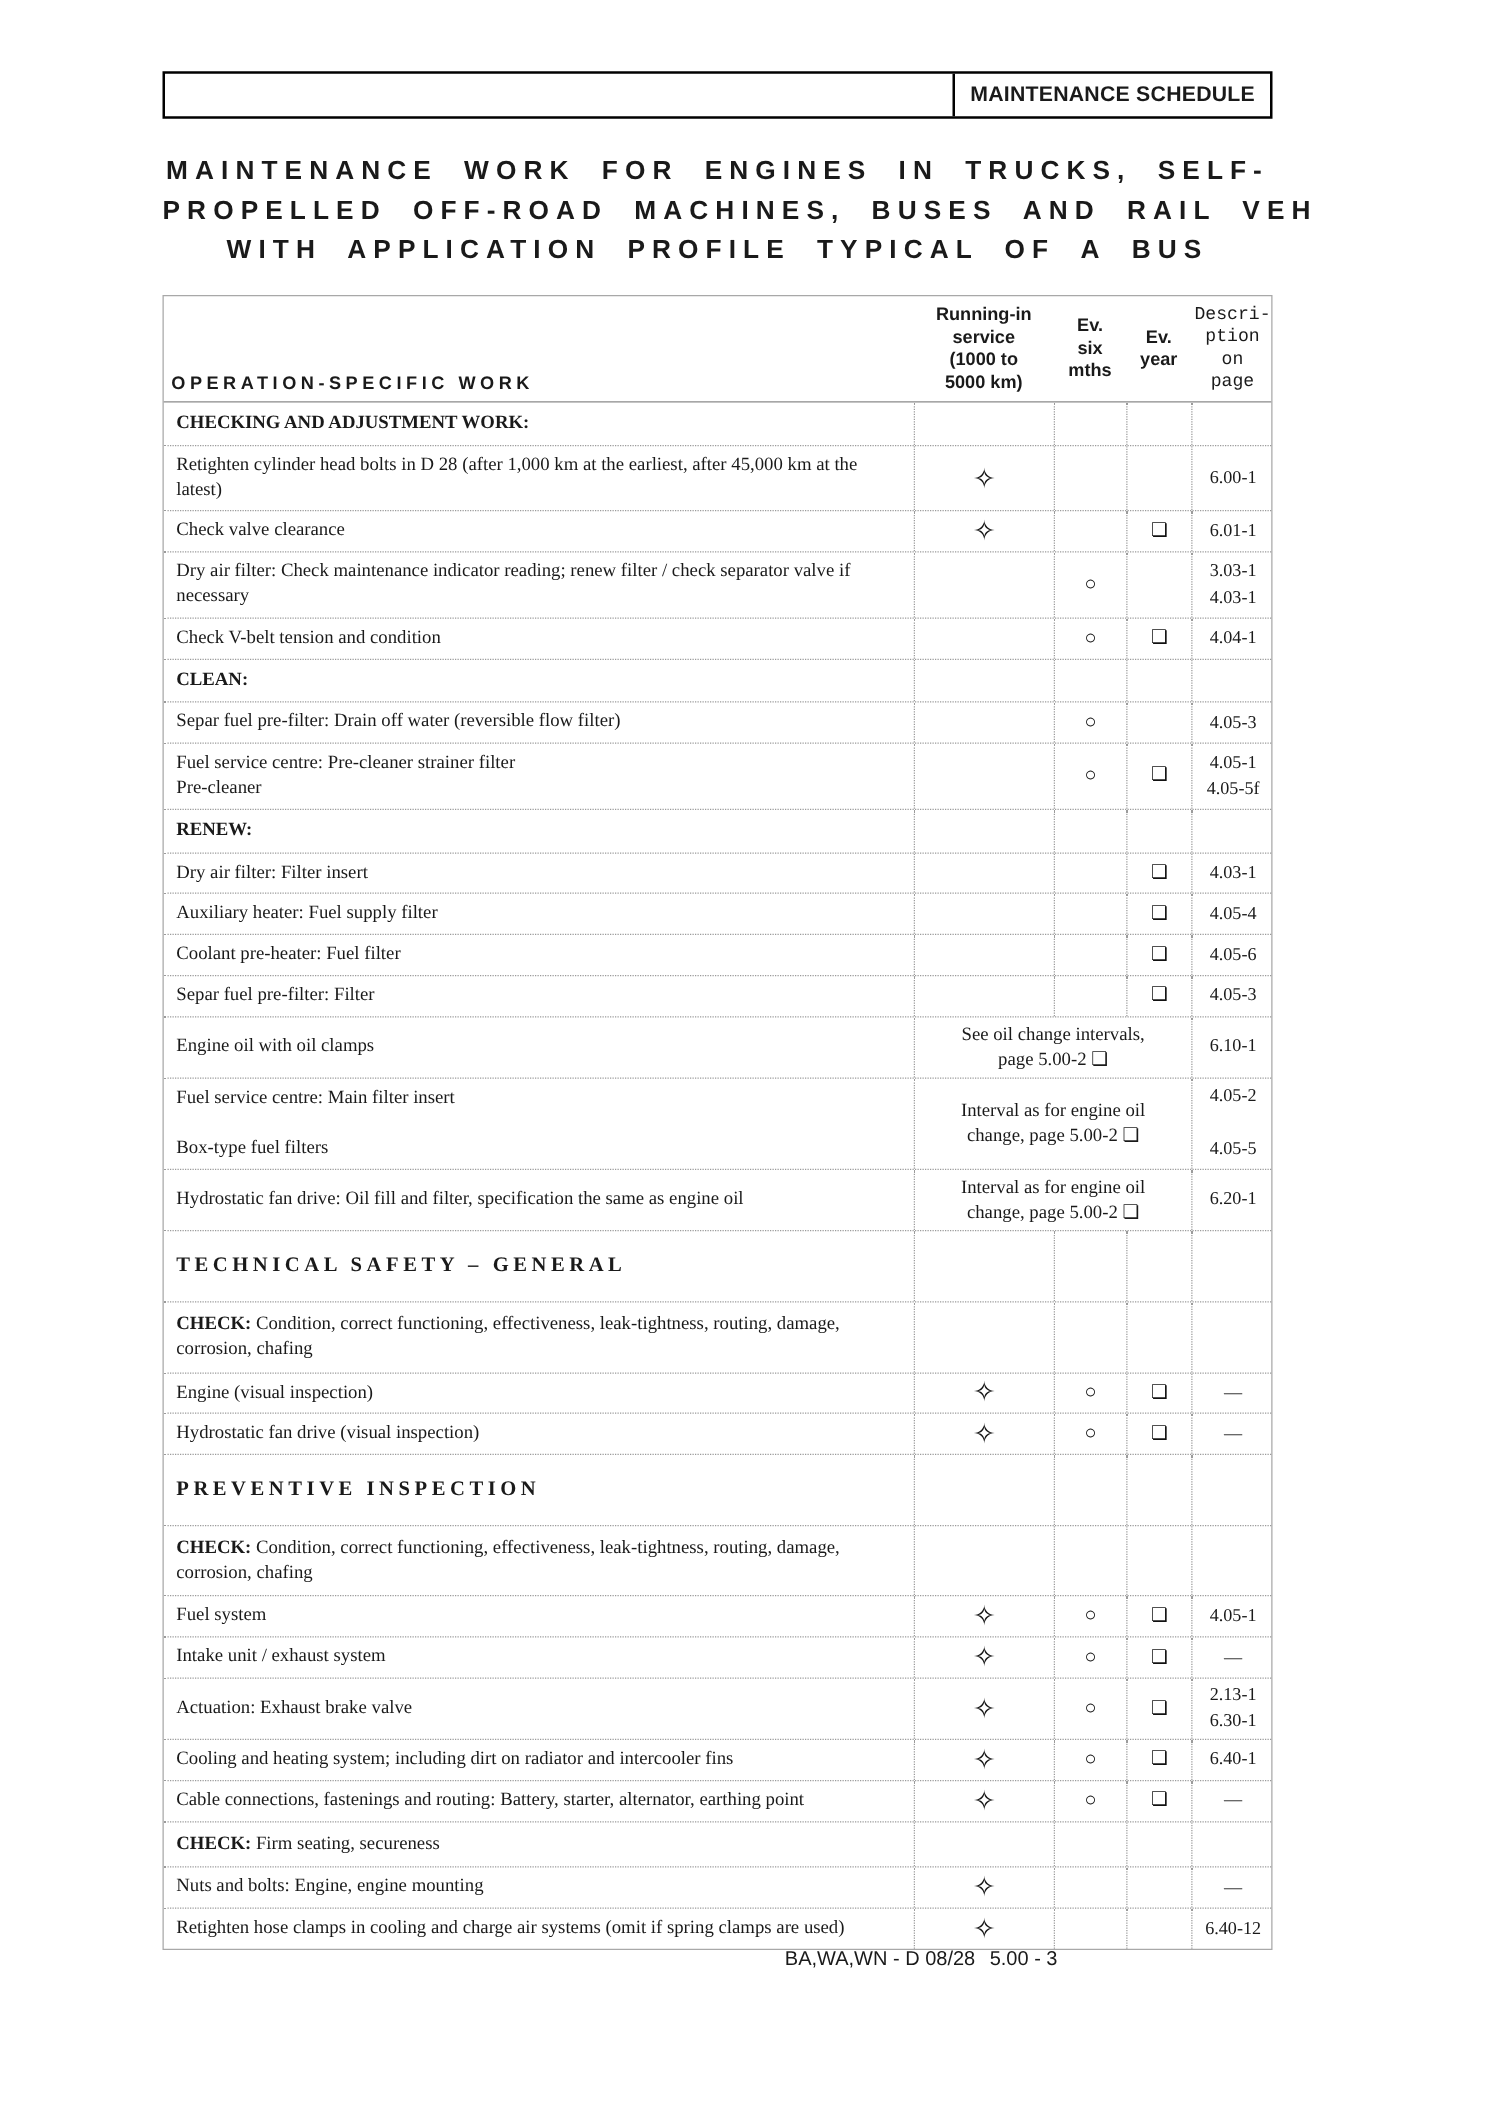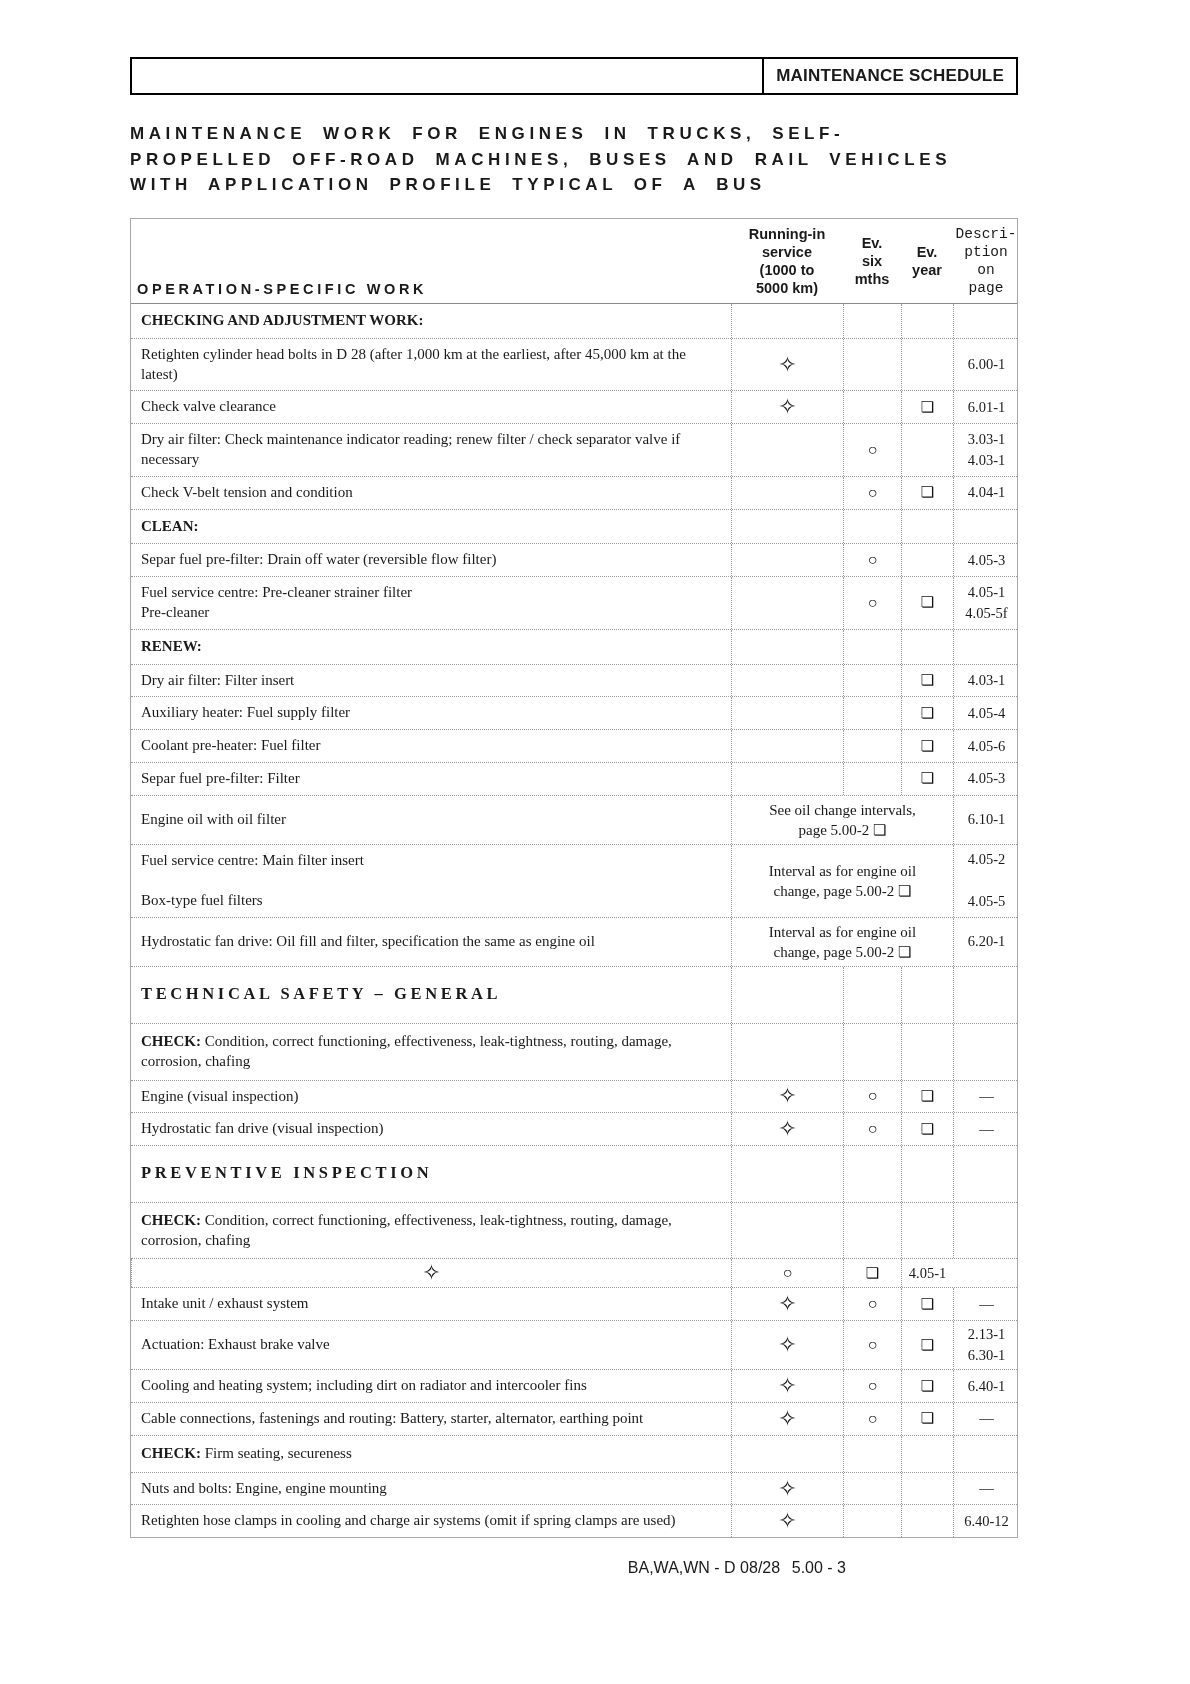--- a/index.html
+++ b/index.html
@@ -20,21 +20,21 @@
     height: 38px;
   }
   .banner-cell {
     border-left: 2px solid #000;
     display: flex; align-items: center;
     padding: 0 12px;
     font-weight: bold; font-size: 17px; letter-spacing: 0.2px;
   }
 
   
-  .doc-title { margin-top: 26px; font-weight: bold; font-size: 17px; line-height: 1.5; }
+  .doc-title { margin-top: 26px; font-weight: bold; font-size: 21px; line-height: 1.5; text-align: center; }
   .doc-title .tline { white-space: nowrap; letter-spacing: 0.27em; word-spacing: 0.45em; }
 
   
   .mtable { margin-top: 20px; border: 1px solid #a8a8a8; width: 888px; }
   .thead {
     display: grid; grid-template-columns: 600px 112px 58px 52px 66px;
     border-bottom: 1px solid #8a8a8a;
   }
   .thead .hc { padding: 6px 6px; font-size: 14.5px; white-space: pre-line; text-align: center; }
   .hc-op {
@@ -245,21 +245,21 @@
           <div class="trow item">
             <div class="c c-op">Separ fuel pre-filter: Filter</div>
             <div class="c c-sym"></div>
             <div class="c c-sym"></div>
             <div class="c c-sym">
               <span class="sym sym-square">❏</span>
             </div>
             <div class="c c-page">4.05-3</div>
           </div>
           <div class="trow item">
-            <div class="c c-op">Engine oil with oil filter</div>
+            <div class="c c-op">Engine oil with oil clamps</div>
             <div class="c c-span">See oil change intervals,
 page 5.00-2 ❏</div>
             <div class="c c-page">6.10-1</div>
           </div>
           <div class="trow item">
             <div class="c c-op">Fuel service centre: Main filter insert
 
 Box-type fuel filters</div>
             <div class="c c-span">Interval as for engine oil
 change, page 5.00-2 ❏</div>
@@ -321,20 +321,21 @@
             <div class="c c-page"></div>
           </div>
           <div class="trow check">
             <div class="c c-op"><div><b>CHECK:</b> Condition, correct functioning, effectiveness, leak-tightness, routing, damage, corrosion, chafing</div></div>
             <div class="c c-sym"></div>
             <div class="c c-sym"></div>
             <div class="c c-sym"></div>
             <div class="c c-page"></div>
           </div>
           <div class="trow item">
+            <div class="c c-op">Fuel system</div>
             <div class="c c-sym">
               <span class="sym sym-star">✧</span>
             </div>
             <div class="c c-sym">
               <span class="sym sym-circle">○</span>
             </div>
             <div class="c c-sym">
               <span class="sym sym-square">❏</span>
             </div>
             <div class="c c-page">4.05-1</div>

